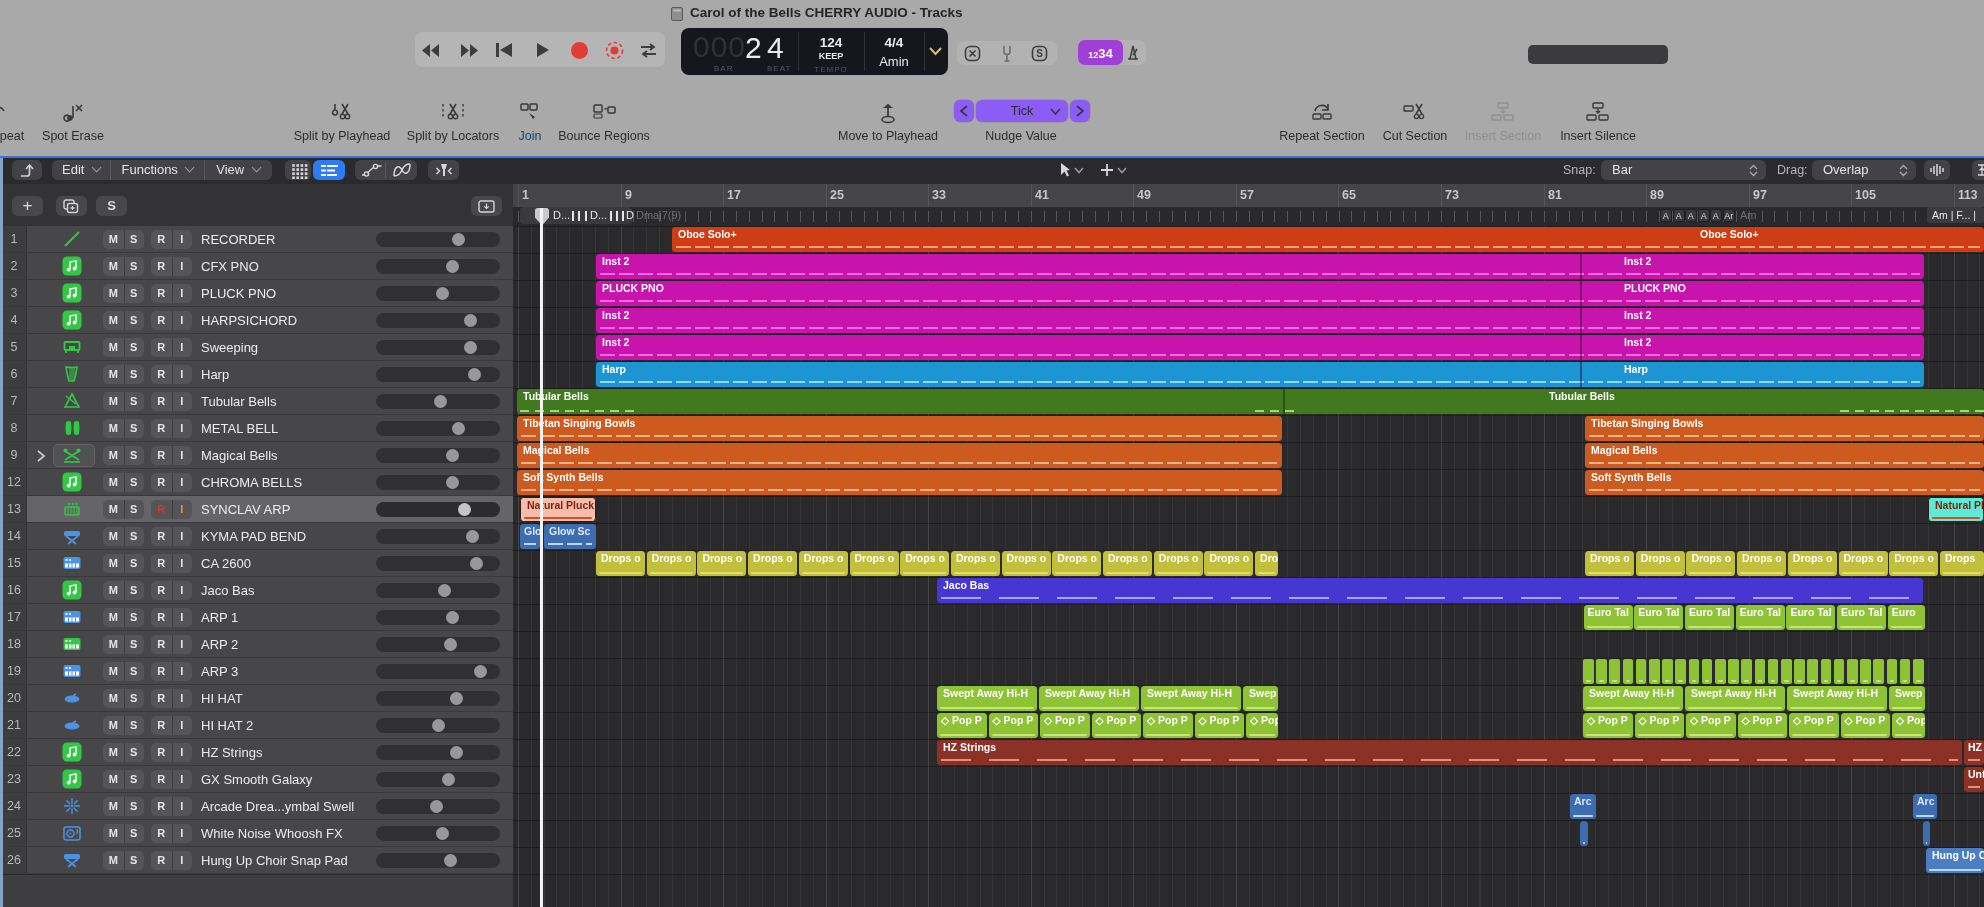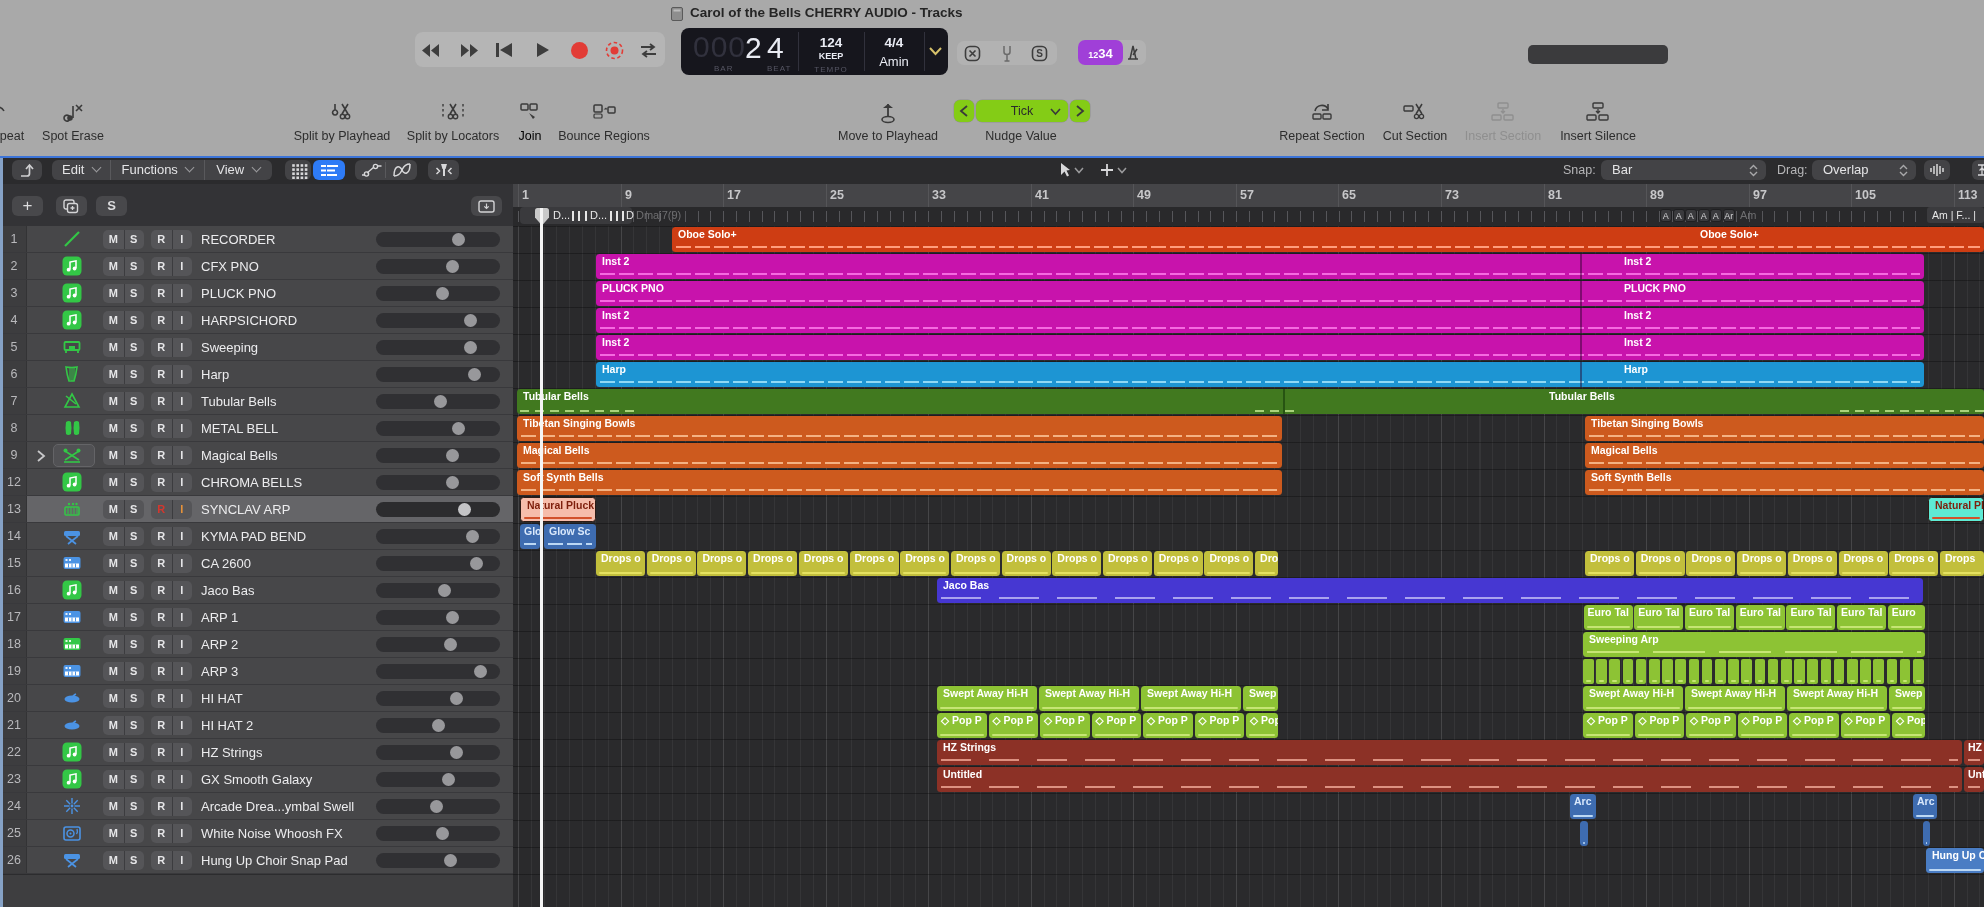--- a/index.html
+++ b/index.html
@@ -1,21 +1,21 @@
 <!DOCTYPE html>
 <html><head><meta charset="utf-8"><style>
 html,body{margin:0;padding:0}
 body{font-family:"Liberation Sans",sans-serif;-webkit-font-smoothing:antialiased}
 #app{position:relative;width:1984px;height:907px;background:#a9a9a9;overflow:hidden}
 .abs{position:absolute}
 
 .title{position:absolute;top:5px;left:690px;font-size:13.5px;font-weight:bold;color:#252525;white-space:nowrap}
 .tbtxt{position:absolute;top:129px;font-size:12.5px;color:#2d2d2d;text-align:center;transform:translateX(-50%);white-space:nowrap}
 .tbico{position:absolute;top:101px;transform:translateX(-50%)}
-.tbtn{position:absolute;top:100px;height:22px;background:#84cc16;border-radius:6px;box-shadow:0 0 0 0.5px #909090}
+.tbtn{position:absolute;top:100px;height:22px;background:#8b5cf6;border-radius:6px;box-shadow:0 0 0 0.5px #909090}
 
 #tstrip{position:absolute;left:415px;top:32px;width:250px;height:35px;background:#b5b5b5;border-radius:8px}
 
 #lcd{position:absolute;left:681px;top:28px;width:267px;height:47px;background:#16161d;border-radius:8px;color:#e9ebf3}
 #lcd .div{position:absolute;top:4px;bottom:4px;width:1px;background:#31313c}
 #lcd .dim{color:#31313d}
 #lcd .lab{position:absolute;font-size:8px;letter-spacing:1px;color:#565664}
 
 #win{position:absolute;left:0;top:156px;width:1984px;height:751px;background:#29292b}
 #focus{position:absolute;left:0;top:156px;width:1984px;height:2px;background:#3c74d8}
@@ -128,21 +128,21 @@
       <path d="M9,11 L13,5" stroke="#3d3d3d" stroke-width="1.5"></path>
     </svg>
 <div class="abs" style="left:1528px;top:45px;width:140px;height:19px;background:#3b3b3d;border-radius:5px"></div>
 <div class="tbtxt" style="left:12px">peat</div>
 <svg class="abs" style="left:0px;top:101px" width="12" height="22">
       <path d="M-2,6 q4,0 6,4" fill="none" stroke="#3a3a3a" stroke-width="1.6"></path>
     </svg>
 <div class="tbtxt" style="left:73px;color:#2d2d2d">Spot Erase</div>
 <div class="tbtxt" style="left:342px;color:#2d2d2d">Split by Playhead</div>
 <div class="tbtxt" style="left:453px;color:#2d2d2d">Split by Locators</div>
-<div class="tbtxt" style="left:530px;color:#000000">Join</div>
+<div class="tbtxt" style="left:530px;color:#0c4a6e">Join</div>
 <div class="tbtxt" style="left:604px;color:#2d2d2d">Bounce Regions</div>
 <div class="tbtxt" style="left:888px;color:#2d2d2d">Move to Playhead</div>
 <div class="tbtxt" style="left:1021px;color:#2d2d2d">Nudge Value</div>
 <div class="tbtxt" style="left:1322px;color:#2d2d2d">Repeat Section</div>
 <div class="tbtxt" style="left:1415px;color:#2d2d2d">Cut Section</div>
 <div class="tbtxt" style="left:1503px;color:#8f8f8f">Insert Section</div>
 <div class="tbtxt" style="left:1598px;color:#2d2d2d">Insert Silence</div>
 <svg class="tbico" style="left:73px" width="22" height="22">
       <path d="M8,17 A3,3 0 1 0 8,17.2 M11,17 V5" fill="none" stroke="#3a3a3a" stroke-width="1.6"></path>
       <circle cx="8" cy="17" r="2.8" fill="#3a3a3a"></circle>
@@ -1175,24 +1175,20 @@
         <div class="bstrip" style="background:#c6e574"></div>
       </div>
       <div class="reg" style="left:1324.1px;top:379px;width:49.0px;height:25px;background:#8dc334;z-index:10;border-radius:3.5px">
         <div class="lb" style="color:#fff;left:4px">Euro Tal</div>
         <div class="bstrip" style="background:#c6e574"></div>
       </div>
       <div class="reg" style="left:1374.8px;top:379px;width:37.2px;height:25px;background:#8dc334;z-index:10;border-radius:3.5px">
         <div class="lb" style="color:#fff;left:4px">Euro</div>
         <div class="bstrip" style="background:#c6e574"></div>
       </div>
-      <div class="reg" style="left:1070.0px;top:406px;width:342.0px;height:25px;background:#8dc334;z-index:10;border-radius:3.5px">
-        <div class="lb" style="color:#fff;left:6px">Sweeping Arp</div>
-        <div class="dl" style="left:4px;right:4px;background:repeating-linear-gradient(90deg,#c6e574 0 52px,transparent 52px calc(52px + 14px))"></div>
-      </div>
       <div class="reg" style="left:1070.0px;top:433px;width:10.5px;height:25px;background:#8dc334;z-index:10;border-radius:2px">
         <div class="bstrip" style="background:#c6e574"></div>
       </div>
       <div class="reg" style="left:1083.2px;top:433px;width:10.5px;height:25px;background:#8dc334;z-index:10;border-radius:2px">
         <div class="bstrip" style="background:#c6e574"></div>
       </div>
       <div class="reg" style="left:1096.4px;top:433px;width:10.5px;height:25px;background:#8dc334;z-index:10;border-radius:2px">
         <div class="bstrip" style="background:#c6e574"></div>
       </div>
       <div class="reg" style="left:1109.6px;top:433px;width:10.5px;height:25px;background:#8dc334;z-index:10;border-radius:2px">
@@ -1352,24 +1348,20 @@
         <div class="lb" style="color:#fff;left:4px">◇ Pop</div>
         <div class="bstrip" style="background:#c6e574"></div>
       </div>
       <div class="reg" style="left:424.0px;top:514px;width:1025.0px;height:25px;background:#8c3126;z-index:10;border-radius:3.5px">
         <div class="lb" style="color:#fff;left:6px">HZ Strings</div>
         <div class="dl" style="left:4px;right:4px;background:repeating-linear-gradient(90deg,#dd9181 0 30px,transparent 30px calc(30px + 18px))"></div>
       </div>
       <div class="reg" style="left:1451.0px;top:514px;width:20.0px;height:25px;background:#8c3126;z-index:10;border-radius:3.5px">
         <div class="lb" style="color:#fff;left:4px">HZ</div>
         <div class="dl" style="left:4px;right:4px;background:repeating-linear-gradient(90deg,#dd9181 0 15px,transparent 15px calc(15px + 4px))"></div>
-      </div>
-      <div class="reg" style="left:424.0px;top:541px;width:1025.0px;height:25px;background:#8c3126;z-index:10;border-radius:3.5px">
-        <div class="lb" style="color:#fff;left:6px">Untitled</div>
-        <div class="dl" style="left:4px;right:4px;background:repeating-linear-gradient(90deg,#dd9181 0 30px,transparent 30px calc(30px + 18px))"></div>
       </div>
       <div class="reg" style="left:1451.0px;top:541px;width:20.0px;height:25px;background:#8c3126;z-index:10;border-radius:3.5px">
         <div class="lb" style="color:#fff;left:4px">Unt</div>
         <div class="dl" style="left:4px;right:4px;background:repeating-linear-gradient(90deg,#dd9181 0 15px,transparent 15px calc(15px + 4px))"></div>
       </div>
       <div class="reg" style="left:1057.0px;top:568px;width:26.0px;height:25px;background:#3e6cb0;z-index:10;border-radius:3.5px">
         <div class="lb" style="color:#d9e8fb;left:4px">Arc</div>
         <div class="bstrip" style="background:#bcd8f4"></div>
       </div>
       <div class="reg" style="left:1400.0px;top:568px;width:24.0px;height:25px;background:#3e6cb0;z-index:10;border-radius:3.5px">

